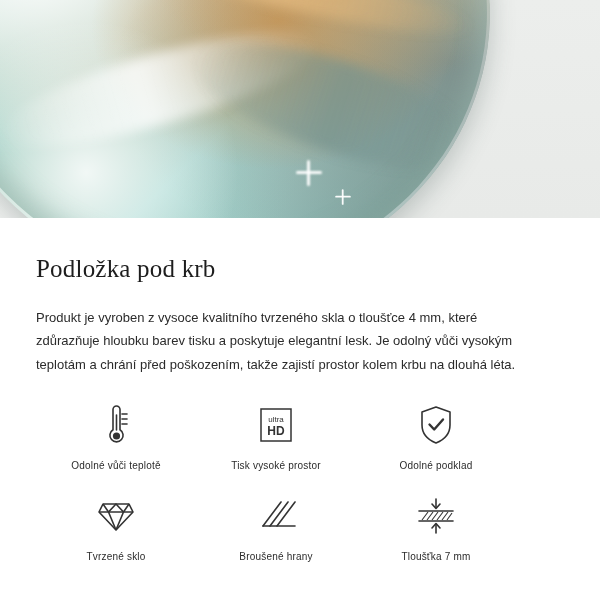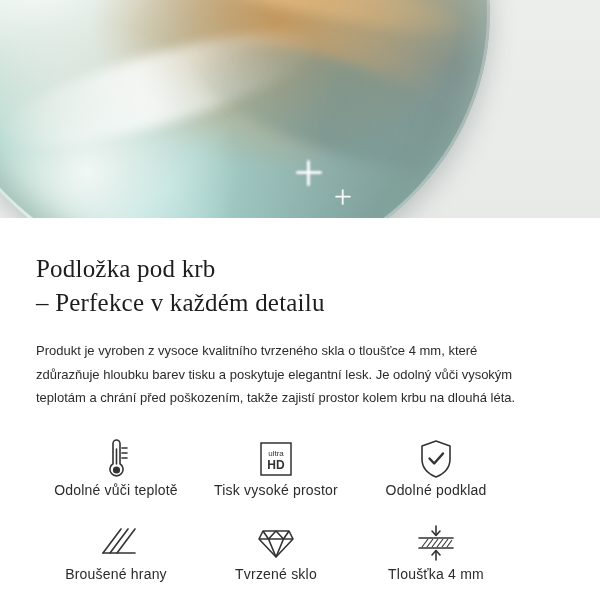--- a/index.html
+++ b/index.html
@@ -134,22 +134,22 @@
     align-items: center;
     text-align: center;
   }
   .feature-icon {
     height: 46px;
     display: flex;
     align-items: center;
     justify-content: center;
   }
   .feature-label {
-    margin-top: 0;
-    font-size: 14px;
+    margin-top: 12px;
+    font-size: 10px;
     color: #2b2b2b;
     letter-spacing: 0.2px;
     text-align: center;
   }
   svg { display: block; }
 </style>
 </head>
 <body>
 
 <div class="page">
@@ -163,21 +163,20 @@
       <div class="marble-streak s4"></div>
 
     </div>
     <div class="sparkle sp1"></div>
     <div class="sparkle sp2"></div>
   </div>
 
   <div class="content">
     <h1 class="headline">
       <span>Podložka pod krb</span>
-      <span class="line2">– Perfekce v každém detailu</span>
     </h1>
 
     <p class="body-text">Produkt je vyroben z vysoce kvalitního tvrzeného skla o tloušťce 4 mm, které zdůrazňuje hloubku barev tisku a poskytuje elegantní lesk. Je odolný vůči vysokým teplotám a chrání před poškozením, takže zajistí prostor kolem krbu na dlouhá léta.</p>
 
     <div class="features">
 
       <div class="feature">
         <div class="feature-icon">
           <svg width="40" height="44" viewBox="0 0 40 44">
             <g fill="none" stroke="#333" stroke-width="1.6" stroke-linecap="round">
@@ -210,44 +209,44 @@
             <path d="M20 4 L34 9 V22 C34 31 27.5 37 20 40 C12.5 37 6 31 6 22 V9 Z" fill="none" stroke="#333" stroke-width="1.6" stroke-linejoin="round"></path>
             <path d="M13.5 21.5 L18.2 26.5 L27 16.5" fill="none" stroke="#333" stroke-width="2.4" stroke-linecap="round" stroke-linejoin="round"></path>
           </svg>
         </div>
         <div class="feature-label">Odolné podklad</div>
       </div>
 
       <div class="feature">
         <div class="feature-icon">
           <svg width="44" height="40" viewBox="0 0 44 40">
-            <g fill="none" stroke="#333" stroke-width="1.6" stroke-linecap="round">
-              <path d="M9 30 L27 6"></path>
-              <path d="M16 30 L34 6"></path>
-              <path d="M23 30 L41 6"></path>
-              <path d="M9 30 H41"></path>
-            </g>
-          </svg>
-        </div>
-        <div class="feature-label">Broušené hrany</div>
-      </div>
-
-      <div class="feature">
-        <div class="feature-icon">
-          <svg width="44" height="40" viewBox="0 0 44 40">
             <g fill="none" stroke="#333" stroke-width="1.6" stroke-linejoin="round">
               <path d="M9 8 H35 L39 16 L22 34 L5 16 Z"></path>
               <path d="M5 16 H39"></path>
               <path d="M9 8 L14.5 16 L22 34"></path>
               <path d="M35 8 L29.5 16 L22 34"></path>
               <path d="M14.5 16 L22 8 L29.5 16"></path>
             </g>
           </svg>
         </div>
         <div class="feature-label">Tvrzené sklo</div>
+      </div>
+
+      <div class="feature">
+        <div class="feature-icon">
+          <svg width="44" height="40" viewBox="0 0 44 40">
+            <g fill="none" stroke="#333" stroke-width="1.6" stroke-linecap="round">
+              <path d="M9 30 L27 6"></path>
+              <path d="M16 30 L34 6"></path>
+              <path d="M23 30 L41 6"></path>
+              <path d="M9 30 H41"></path>
+            </g>
+          </svg>
+        </div>
+        <div class="feature-label">Broušené hrany</div>
       </div>
 
       <div class="feature">
         <div class="feature-icon">
           <svg width="46" height="42" viewBox="0 0 46 42">
             <g stroke="#333" stroke-width="1.6" fill="none" stroke-linecap="round">
               <line x1="23" y1="4" x2="23" y2="12"></line>
               <path d="M19 9 L23 13.5 L27 9" stroke-linejoin="round"></path>
               <line x1="6" y1="16" x2="40" y2="16"></line>
               <line x1="6" y1="26" x2="40" y2="26"></line>
@@ -257,18 +256,18 @@
             <g stroke="#333" stroke-width="1.1">
               <line x1="9" y1="25" x2="15" y2="17"></line>
               <line x1="14" y1="25" x2="20" y2="17"></line>
               <line x1="19" y1="25" x2="25" y2="17"></line>
               <line x1="24" y1="25" x2="30" y2="17"></line>
               <line x1="29" y1="25" x2="35" y2="17"></line>
               <line x1="34" y1="25" x2="39" y2="18"></line>
             </g>
           </svg>
         </div>
-        <div class="feature-label">Tloušťka 4 mm</div>
+        <div class="feature-label">Tloušťka 7 mm</div>
       </div>
 
     </div>
   </div>
 </div>
 
 </body></html>

